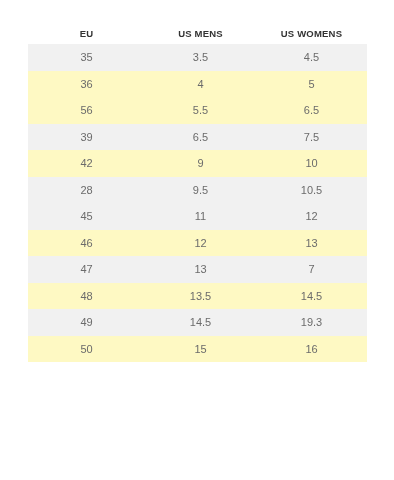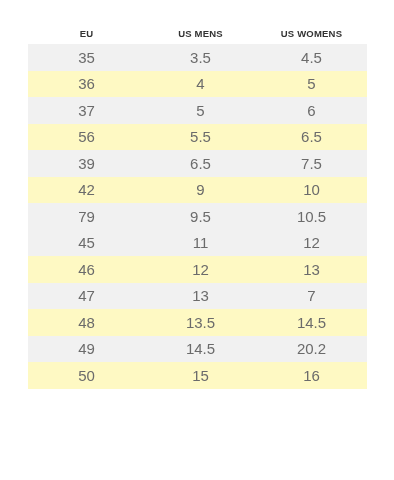--- a/index.html
+++ b/index.html
@@ -47,21 +47,21 @@
     color: #333333;
     background: #ffffff;
     white-space: nowrap;
   }
 
   .size-table tbody td {
     height: 26.5px;
     padding: 0;
     text-align: center;
     vertical-align: middle;
-    font-size: 15px;
+    font-size: 11px;
     font-weight: normal;
     color: #6b6b6b;
     white-space: nowrap;
   }
 
   .size-table tbody tr.row-shaded td {
     background: #f1f1f1;
   }
   .size-table tbody tr.row-plain td {
     background: #fef9c3;
@@ -89,42 +89,37 @@
         <tr class="row-shaded">
           <td>35</td>
           <td>3.5</td>
           <td>4.5</td>
         </tr>
         <tr class="row-plain">
           <td>36</td>
           <td>4</td>
           <td>5</td>
         </tr>
-        <tr class="row-shaded">
-          <td>37</td>
-          <td>5</td>
-          <td>6</td>
-        </tr>
         <tr class="row-plain">
           <td>56</td>
           <td>5.5</td>
           <td>6.5</td>
         </tr>
         <tr class="row-shaded">
           <td>39</td>
           <td>6.5</td>
           <td>7.5</td>
         </tr>
         <tr class="row-plain">
           <td>42</td>
           <td>9</td>
           <td>10</td>
         </tr>
         <tr class="row-shaded">
-          <td>79</td>
+          <td>28</td>
           <td>9.5</td>
           <td>10.5</td>
         </tr>
         <tr class="row-shaded">
           <td>45</td>
           <td>11</td>
           <td>12</td>
         </tr>
         <tr class="row-plain">
           <td>46</td>
@@ -137,21 +132,21 @@
           <td>7</td>
         </tr>
         <tr class="row-plain">
           <td>48</td>
           <td>13.5</td>
           <td>14.5</td>
         </tr>
         <tr class="row-shaded">
           <td>49</td>
           <td>14.5</td>
-          <td>20.2</td>
+          <td>19.3</td>
         </tr>
         <tr class="row-plain">
           <td>50</td>
           <td>15</td>
           <td>16</td>
         </tr>
       </tbody>
   </table>
 
 </div>

